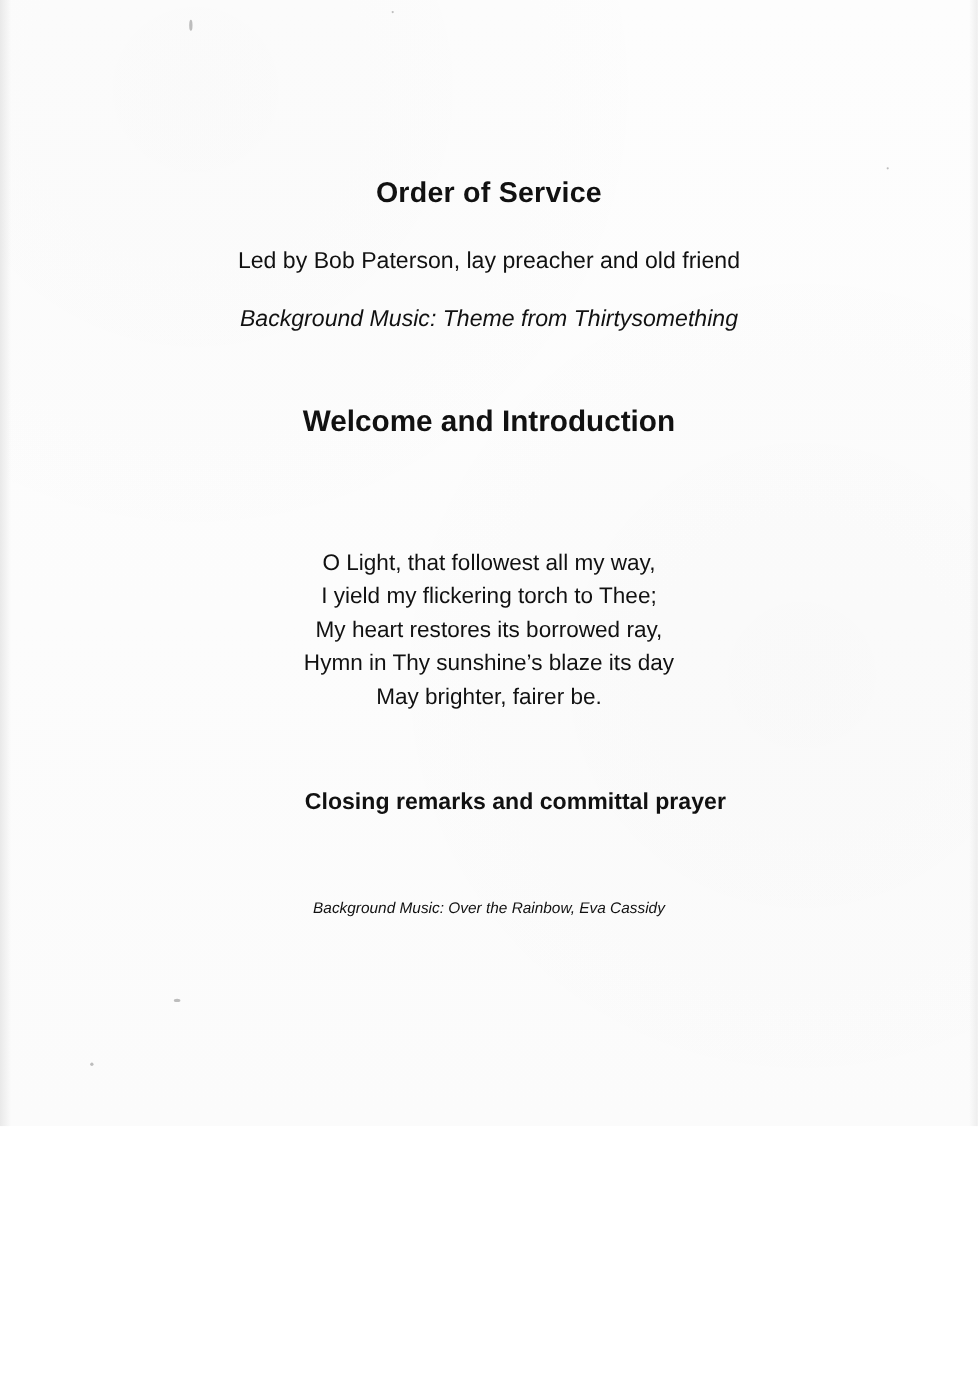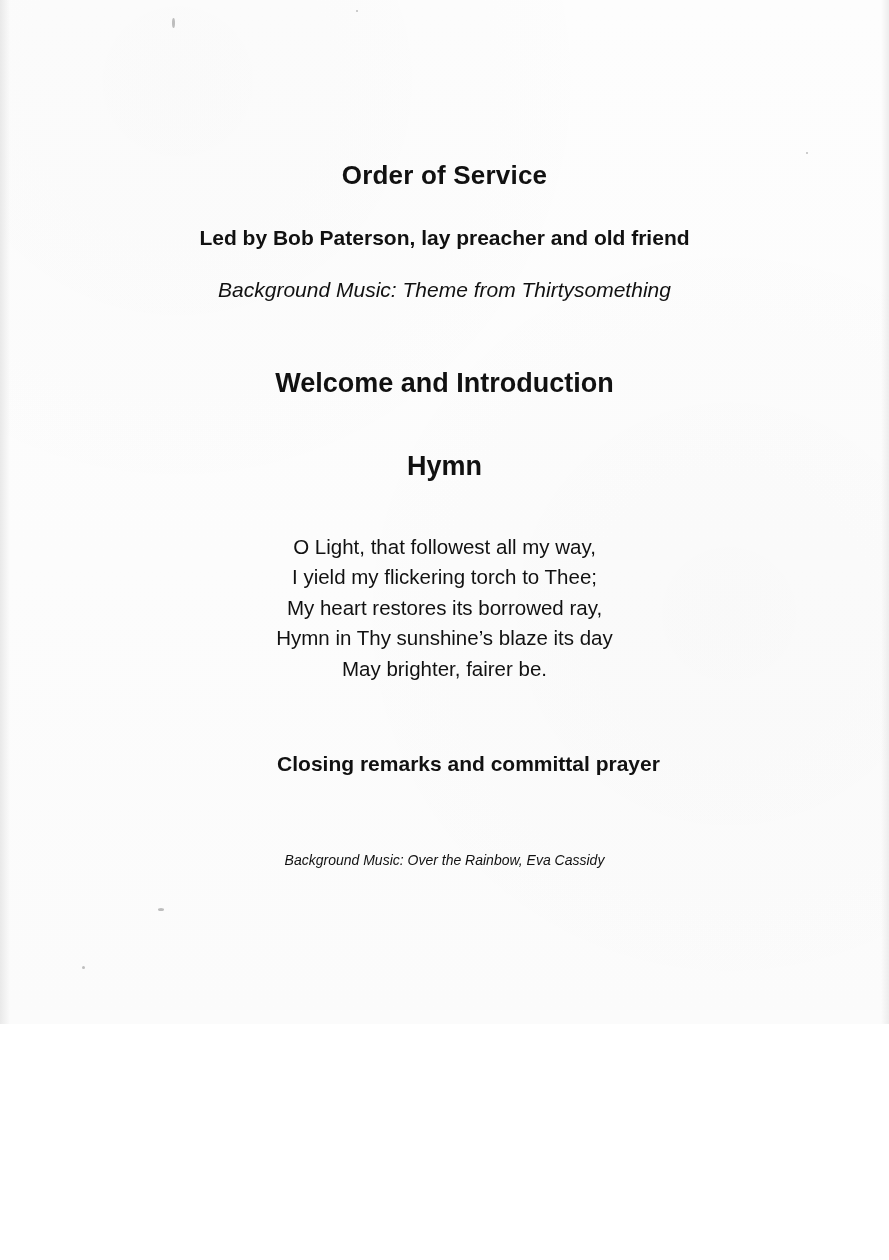--- a/index.html
+++ b/index.html
@@ -57,21 +57,21 @@
   }
   .doc-title {
     font-size: 26px;
     font-weight: bold;
     letter-spacing: 0.2px;
     margin: 0 0 34px 0;
     line-height: 1.2;
   }
   .subline {
     font-size: 21px;
-    font-weight: bold;
+    font-weight: normal;
     margin: 0 0 26px 0;
     line-height: 1.25;
   }
   .music-note {
     font-size: 21px;
     font-style: italic;
     margin: 0 0 0 0;
     line-height: 1.25;
   }
   .section-head {
@@ -130,21 +130,20 @@
 
     <div class="sp-1"></div>
 
     <div class="section-head">Welcome and Introduction</div>
 
     <div class="sp-2"></div>
 
 
     <div class="sp-3"></div>
 
-    <div class="section-head">Hymn</div>
 
     <div class="sp-4"></div>
 
 
     <div class="verse-gap"></div>
 
     <div class="verse">
       <div>O Light, that followest all my way,</div>
       <div>I yield my flickering torch to Thee;</div>
       <div>My heart restores its borrowed ray,</div>

